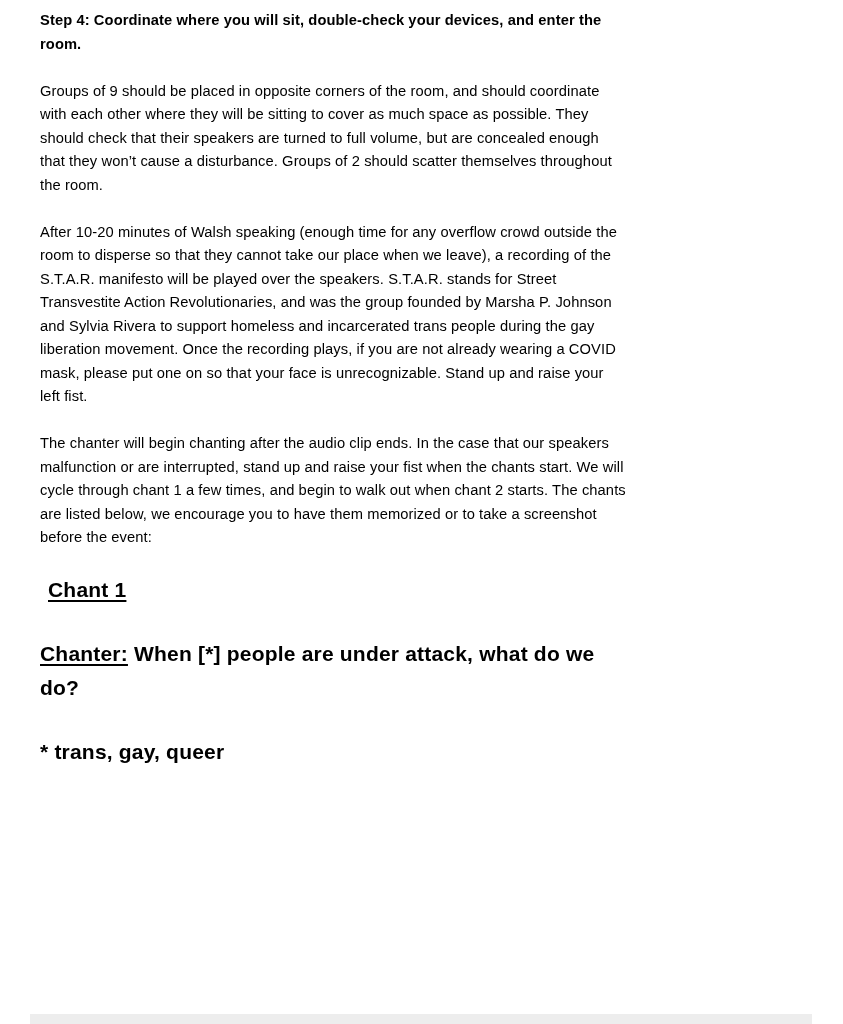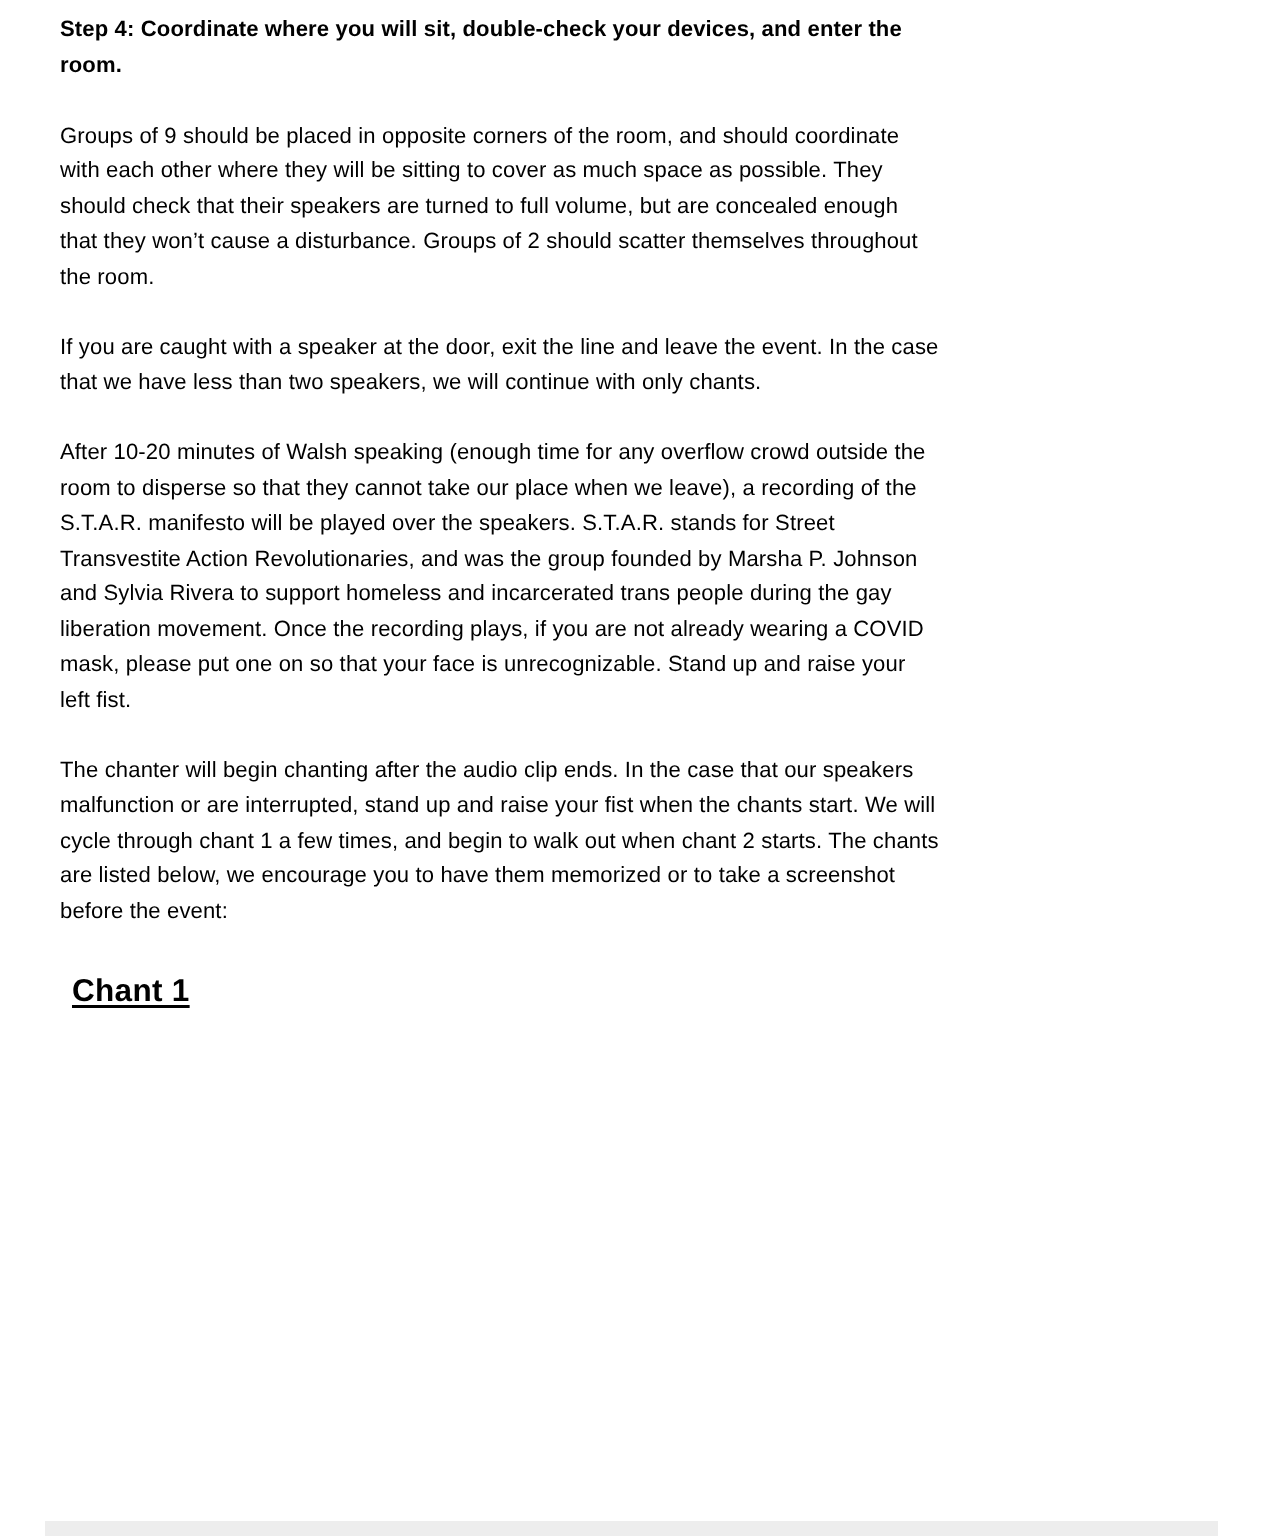--- a/index.html
+++ b/index.html
@@ -56,29 +56,30 @@
 </style>
 </head>
 <body>
 
 <div class="page">
 
   <p class="doc-text doc-heading">Step 4: Coordinate where you will sit, double-check your devices, and enter the room.</p>
 
   <p class="doc-text">Groups of 9 should be placed in opposite corners of the room, and should coordinate with each other where they will be sitting to cover as much space as possible. They should check that their speakers are turned to full volume, but are concealed enough that they won’t cause a disturbance. Groups of 2 should scatter themselves throughout the room.</p>
 
-  <p class="doc-text">If you are caught with a speaker at the door, exit the line and leave the event. In the case that we have less than two speakers, we will continue with only chants.</p>
 
 
   <p class="doc-text">After 10-20 minutes of Walsh speaking (enough time for any overflow crowd outside the room to disperse so that they cannot take our place when we leave), a recording of the S.T.A.R. manifesto will be played over the speakers. S.T.A.R. stands for Street Transvestite Action Revolutionaries, and was the group founded by Marsha P. Johnson and Sylvia Rivera to support homeless and incarcerated trans people during the gay liberation movement. Once the recording plays, if you are not already wearing a COVID mask, please put one on so that your face is unrecognizable. Stand up and raise your left fist.</p>
 
 
   <p class="doc-text">The chanter will begin chanting after the audio clip ends. In the case that our speakers malfunction or are interrupted, stand up and raise your fist when the chants start. We will cycle through chant 1 a few times, and begin to walk out when chant 2 starts. The chants are listed below, we encourage you to have them memorized or to take a screenshot before the event:</p>
 
   <p class="chant-block chant-title-1"><span class="u">Chant 1</span></p>
 
+  <p class="chant-block"><span class="u">Chanter:</span><span> When [*] people are under attack, what do we do?</span></p>
 
 
+  <p class="chant-block">* trans, gay, queer</p>
 
 
 </div>
 
 <div class="page-bottom-edge"></div>
 
 </body></html>

